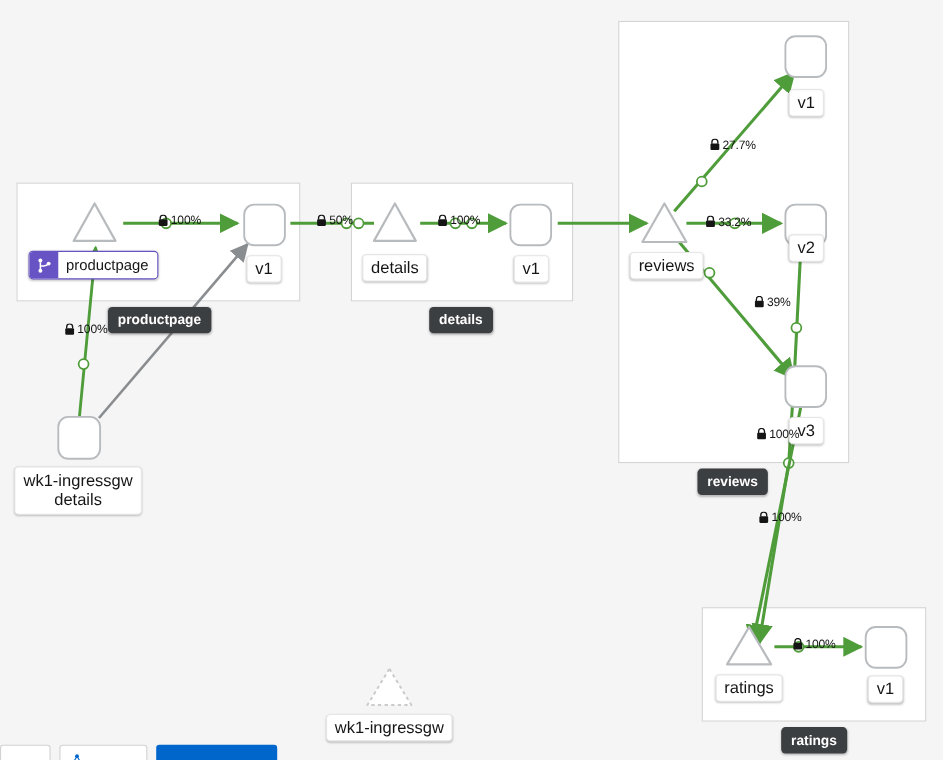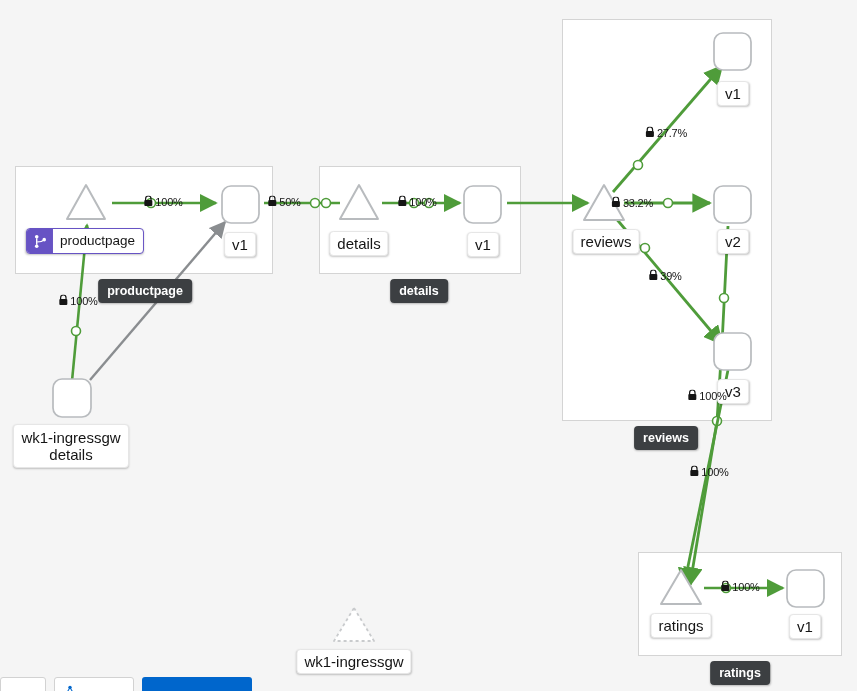--- a/index.html
+++ b/index.html
@@ -293,21 +293,21 @@
   </div>
 
   <div class="node-label" style="left:606px; top:229px;">
     <span>reviews</span>
   </div>
 
   <div class="node-label" style="left:733px; top:81px;">
     <span>v1</span>
   </div>
 
-  <div class="node-label" style="left:733px; top:229px;">
+  <div class="node-label" style="left:733px; top:213px;">
     <span>v2</span>
   </div>
 
   <div class="node-label" style="left:733px; top:379px;text-align:center;">
     <span>v3</span>
   </div>
 
   <div class="node-label" style="left:681px; top:613px;">
     <span>ratings</span>
   </div>
@@ -336,21 +336,21 @@
   <div class="edge-label" style="left:163px; top:202px;">
     <span class="lock">
       <svg width="10" height="11" viewBox="0 0 10 11" aria-hidden="true">
         <path d="M2.3 4.6 V3.2 a2.7 2.7 0 0 1 5.4 0 V4.6" stroke="#151515" stroke-width="1.2" fill="none"></path>
         <rect x="1" y="4.4" width="8" height="6" rx="1" fill="#151515"></rect>
       </svg>
     </span>
     <span class="pct">100%</span>
   </div>
 
-  <div class="edge-label" style="left:284px; top:202px;">
+  <div class="edge-label" style="left:304px; top:202px;">
     <span class="lock">
       <svg width="10" height="11" viewBox="0 0 10 11" aria-hidden="true">
         <path d="M2.3 4.6 V3.2 a2.7 2.7 0 0 1 5.4 0 V4.6" stroke="#151515" stroke-width="1.2" fill="none"></path>
         <rect x="1" y="4.4" width="8" height="6" rx="1" fill="#151515"></rect>
       </svg>
     </span>
     <span class="pct">50%</span>
   </div>
 
   <div class="edge-label" style="left:417px; top:202px;">
@@ -376,31 +376,31 @@
   <div class="edge-label" style="left:666px; top:133px;">
     <span class="lock">
       <svg width="10" height="11" viewBox="0 0 10 11" aria-hidden="true">
         <path d="M2.3 4.6 V3.2 a2.7 2.7 0 0 1 5.4 0 V4.6" stroke="#151515" stroke-width="1.2" fill="none"></path>
         <rect x="1" y="4.4" width="8" height="6" rx="1" fill="#151515"></rect>
       </svg>
     </span>
     <span class="pct">27.7%</span>
   </div>
 
-  <div class="edge-label" style="left:632px; top:203px;">
+  <div class="edge-label" style="left:662px; top:203px;">
     <span class="lock">
       <svg width="10" height="11" viewBox="0 0 10 11" aria-hidden="true">
         <path d="M2.3 4.6 V3.2 a2.7 2.7 0 0 1 5.4 0 V4.6" stroke="#151515" stroke-width="1.2" fill="none"></path>
         <rect x="1" y="4.4" width="8" height="6" rx="1" fill="#151515"></rect>
       </svg>
     </span>
     <span class="pct">33.2%</span>
   </div>
 
-  <div class="edge-label" style="left:665px; top:276px;">
+  <div class="edge-label" style="left:702px; top:276px;">
     <span class="lock">
       <svg width="10" height="11" viewBox="0 0 10 11" aria-hidden="true">
         <path d="M2.3 4.6 V3.2 a2.7 2.7 0 0 1 5.4 0 V4.6" stroke="#151515" stroke-width="1.2" fill="none"></path>
         <rect x="1" y="4.4" width="8" height="6" rx="1" fill="#151515"></rect>
       </svg>
     </span>
     <span class="pct">39%</span>
   </div>
 
   <div class="edge-label" style="left:707px; top:396px;">

